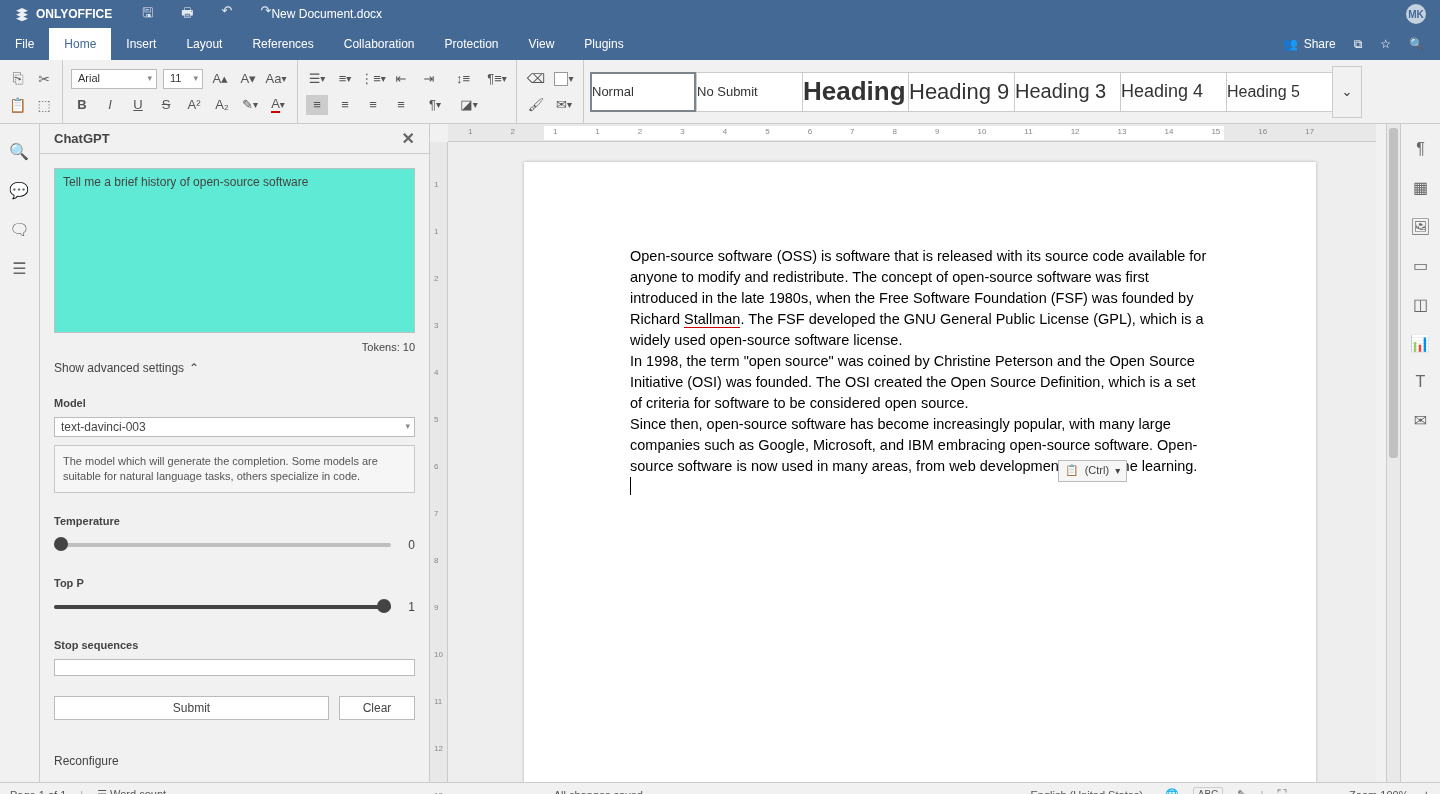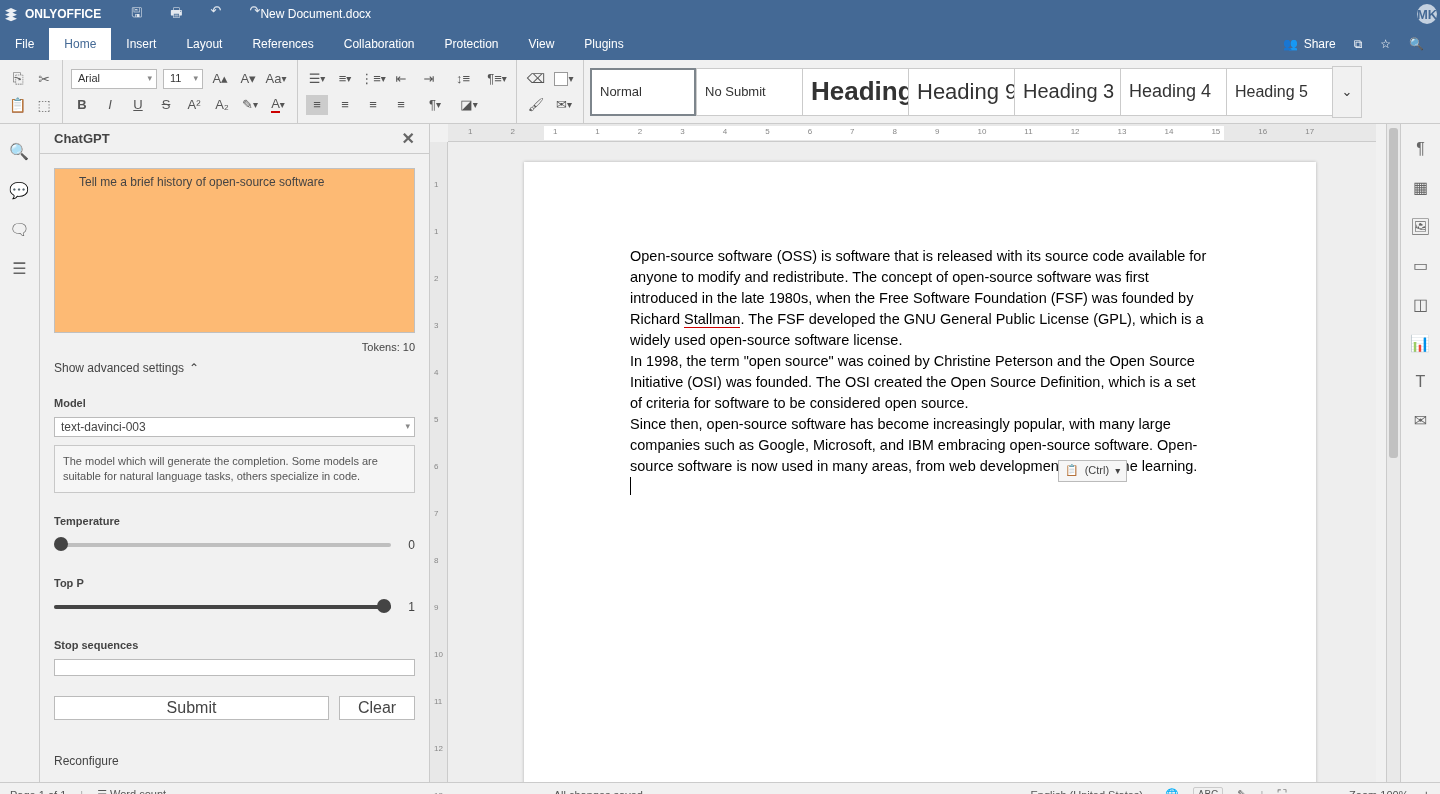--- a/index.html
+++ b/index.html
@@ -1,69 +1,69 @@
 <!DOCTYPE html>
 <html><head>
 <meta charset="utf-8">
 <style>
 *{box-sizing:border-box;margin:0;padding:0;font-family:Arial,Helvetica,sans-serif}
 body{width:1440px;height:794px;overflow:hidden;background:#fff;font-size:13px;color:#333}
-.titlebar{height:28px;background:#446995;display:flex;align-items:center;padding:0 3px;color:#fff}
+.titlebar{height:28px;background:#446995;display:flex;align-items:center;padding:0 14px;color:#fff}
 .titlebar .logo{display:flex;align-items:center;gap:6px;font-size:12px;font-weight:600}
 .titlebar .logo svg{width:16px;height:16px}
 .titlebar .qa{display:flex;gap:28px;margin-left:30px}
 .titlebar .qa span{opacity:.85}
 .titlebar .title{flex:1;font-size:12px}
-.titlebar .avatar{width:20px;height:20px;border-radius:50%;background:#c4d1e0;color:#446995;font-size:13px;font-weight:600;display:flex;align-items:center;justify-content:center}
+.titlebar .avatar{width:20px;height:20px;border-radius:50%;background:#c4d1e0;color:#446995;font-size:10px;font-weight:600;display:flex;align-items:center;justify-content:center}
 .menubar{height:32px;background:#446995;display:flex;align-items:center;color:#fff;font-size:12px}
 .menubar .mi{padding:0 15px;height:32px;display:flex;align-items:center;cursor:pointer}
 .menubar .mi.active{background:#fff;color:#446995}
 .menubar .spacer{flex:1}
 .menubar .right{display:flex;align-items:center;gap:18px;padding-right:16px}
 .menubar .right .share{display:flex;align-items:center;gap:5px}
 .toolbar{height:64px;background:#f1f1f1;border-bottom:1px solid #cbcbcb;display:flex;align-items:stretch}
 .toolbar .grp{display:flex;flex-direction:column;justify-content:center;gap:6px;padding:6px 8px;border-right:1px solid #cbcbcb}
 .toolbar .row{display:flex;align-items:center;gap:6px}
 .toolbar .ico{width:20px;height:20px;display:flex;align-items:center;justify-content:center;color:#666;font-size:14px}
 .font-sel{border:1px solid #bbb;background:#fff;font-size:11px;padding:2px 18px 2px 6px;height:20px;width:86px;position:relative}
 .font-size{width:40px}
 .sel-arrow{position:absolute;right:4px;top:3px;color:#888;font-size:9px}
 .btn-toggle{width:22px;height:20px;display:flex;align-items:center;justify-content:center;color:#555}
 .btn-toggle.active{background:#ccc}
 .color-box{width:14px;height:14px;border:1px solid #999;background:#fff}
 .styles{display:flex;align-items:center;padding:4px 0 4px 6px}
-.style-box{height:48px;width:106px;border:1px solid #cbcbcb;border-right:none;background:#fff;display:flex;align-items:center;padding-left:8px;font-family:Arial;overflow:hidden;white-space:nowrap}
+.style-box{height:40px;width:106px;border:1px solid #cbcbcb;border-right:none;background:#fff;display:flex;align-items:center;font-family:Arial;overflow:hidden;white-space:nowrap}
 .style-box:first-child{border:2px solid #7d858c}
 .style-box.h1{font-size:26px;font-weight:600}
 .style-box.h2{font-size:22px}
 .style-box.h3{font-size:20px}
 .style-box.h4{font-size:18px;font-weight:400}
 .style-box.h5{font-size:16px;font-weight:400}
 .style-more{width:30px;height:52px;border:1px solid #cbcbcb;display:flex;align-items:center;justify-content:center}
 .main{display:flex;height:658px}
 .left-rail{width:40px;background:#f1f1f1;border-right:1px solid #cbcbcb;display:flex;flex-direction:column;align-items:center;padding-top:18px;gap:20px;color:#666}
 .left-rail span{font-size:16px}
 .plugin-panel{width:390px;background:#f1f1f1;border-right:1px solid #cbcbcb;display:flex;flex-direction:column;font-size:12px;color:#444}
 .plugin-head{height:34px;border-bottom:1px solid #cbcbcb;display:flex;align-items:center;padding:0 14px;font-weight:600;font-size:13px}
 .plugin-head .x{margin-left:auto;font-size:16px;color:#666}
 .plugin-body{padding:14px;display:flex;flex-direction:column;gap:8px;overflow:auto}
-.ta{width:100%;height:232px;border:1px solid #c0c0c0;background:#fdba74;padding:6px 24px;font-size:12px;color:#444;resize:none}
+.ta{width:100%;height:232px;border:1px solid #c0c0c0;background:#5eead4;padding:6px 8px;font-size:12px;color:#444;resize:none}
 .tokens{text-align:right;font-size:11px;color:#444}
 .adv{font-size:12px;color:#444;display:flex;align-items:center;gap:5px}
 .lbl{font-weight:600;font-size:11px;color:#444;margin-top:14px}
 .sel{border:1px solid #bbb;background:#fff;height:22px;width:100%;padding:2px 6px;position:relative;font-size:12px}
 .desc{border:1px solid #c8c8c8;background:#f6f6f6;padding:8px;font-size:11px;color:#555;line-height:1.35}
 .slider-row{display:flex;align-items:center;gap:12px}
 .slider{position:relative;flex:1;height:20px}
 .track{position:absolute;left:0;right:0;top:8px;height:4px;background:#bfbfbf;border-radius:2px}
 .track-fill{position:absolute;left:0;top:8px;height:4px;background:#444;border-radius:2px}
 .thumb{position:absolute;top:2px;width:14px;height:14px;background:#444;border-radius:50%}
 .slider-val{width:12px;text-align:right;font-size:12px}
 .txt{border:1px solid #bbb;background:#fff;height:24px;width:100%}
-.btn{border:1px solid #bbb;background:#fff;height:24px;display:flex;align-items:center;justify-content:center;font-size:16px}
+.btn{border:1px solid #bbb;background:#fff;height:24px;display:flex;align-items:center;justify-content:center;font-size:12px}
 .btn-row{display:flex;gap:10px}
 .btn-row .btn:first-child{flex:1}
 .btn-row .btn:last-child{width:76px}
 .recon{font-size:12px;color:#444;margin-top:4px}
 .doc-area{flex:1;position:relative;background:#f1f1f1;display:flex}
 .hruler{position:absolute;top:0;left:18px;right:10px;height:18px;background:#e8e8e8;border-bottom:1px solid #cbcbcb;font-size:8px;color:#888;overflow:hidden}
 .hruler .white{position:absolute;left:96px;width:680px;top:2px;height:14px;background:#fff}
 .hruler .ticks{position:absolute;left:20px;top:3px;display:flex;gap:38px}
 .vruler{position:absolute;top:18px;left:0;width:18px;bottom:0;background:#e8e8e8;border-right:1px solid #cbcbcb;font-size:8px;color:#888}
 .vruler .ticks{position:absolute;top:38px;left:4px;display:flex;flex-direction:column;gap:38px}

